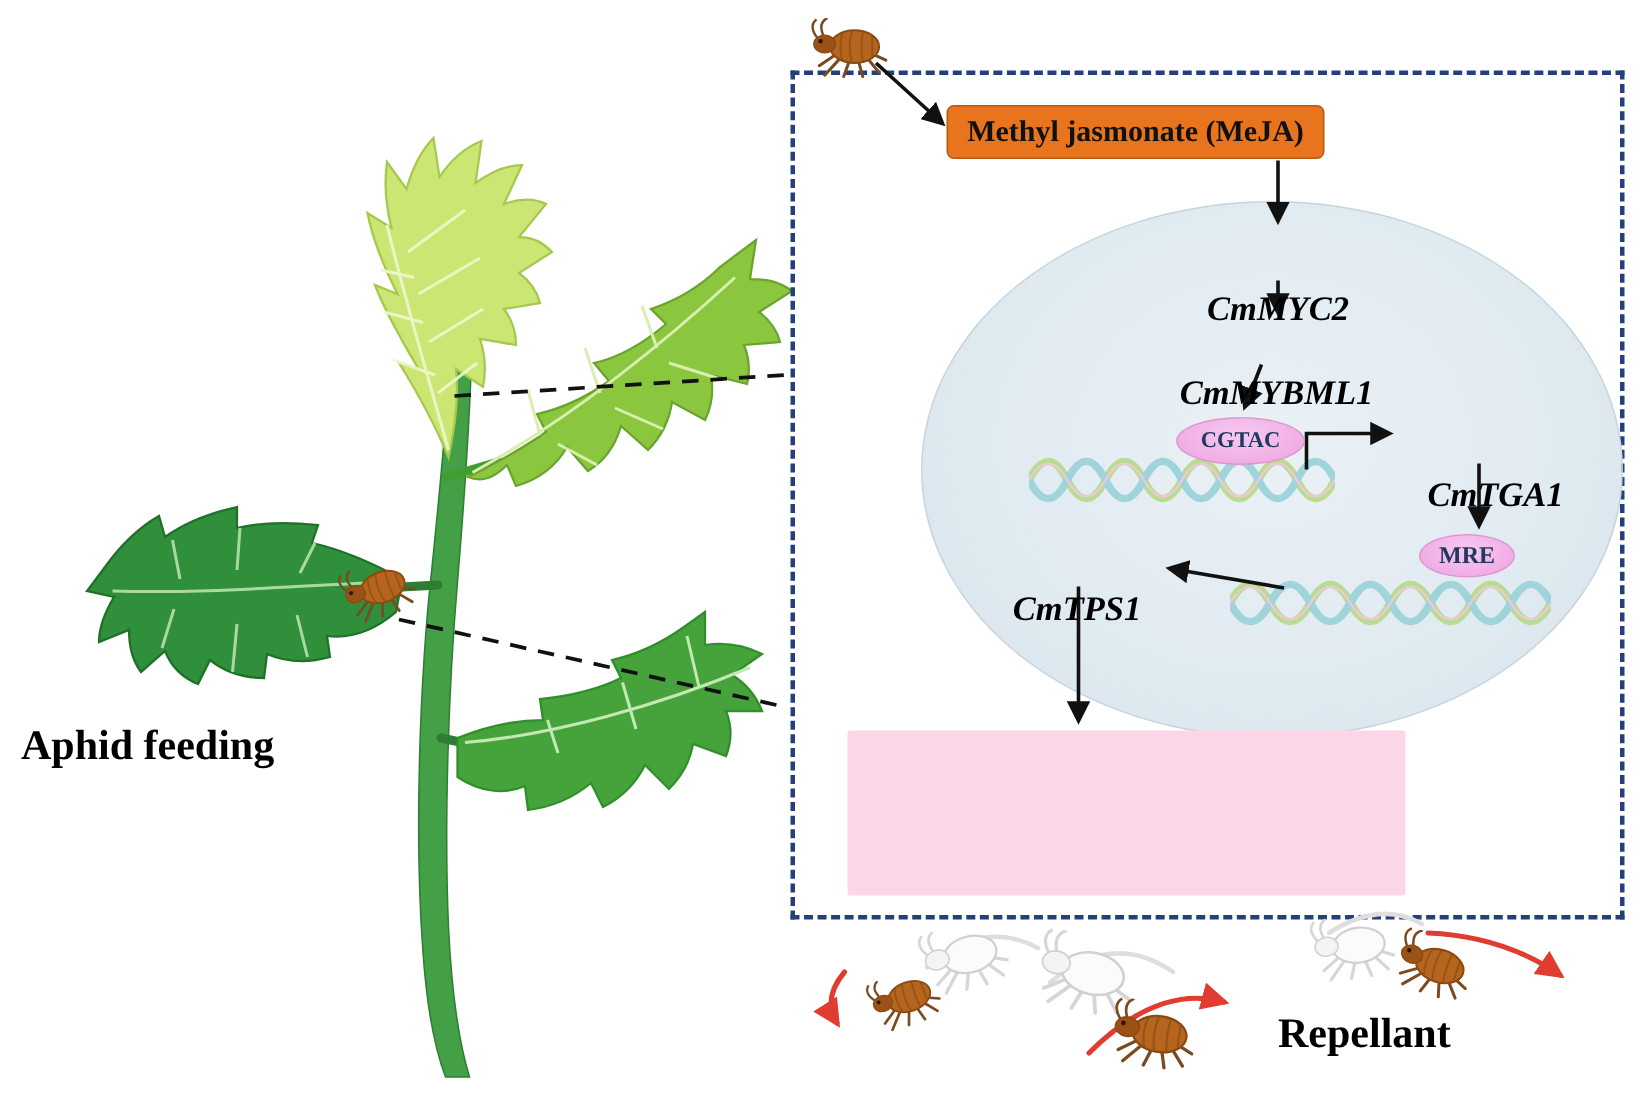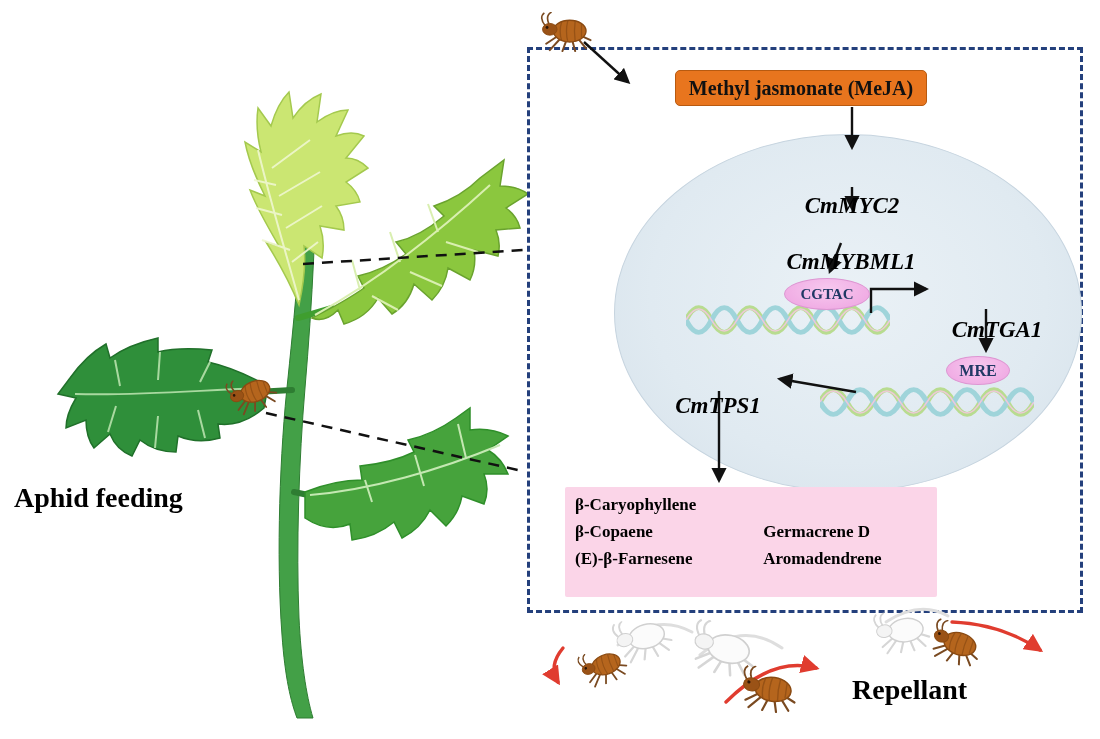--- a/index.html
+++ b/index.html
@@ -7,21 +7,21 @@
           font-family:"Liberation Serif", serif;color:#000;}
   .abs{position:absolute;}
   svg{display:block;}
 
   .dashed-box{border:3px dashed #24407c;background:transparent;}
   .cell{border-radius:50%;
         background:radial-gradient(ellipse at 50% 45%, #eaf1f6 0%, #e0eaf1 60%, #d5e1ea 100%);
         border:1px solid #c6d4df;}
   .meja-box{background:#e8751e;border:1px solid #b85a10;border-radius:5px;
             display:flex;align-items:center;justify-content:center;
-            font-weight:bold;font-size:20px;color:#111;margin-left:44px;}
+            font-weight:bold;font-size:20px;color:#111;}
   .gene{font-weight:bold;font-style:italic;font-size:23px;text-align:center;color:#000;margin-top:38px;}
   .node-ellipse{border-radius:50%;
         background:radial-gradient(ellipse at 50% 35%, #f7c9ef 0%, #f0ace4 75%, #e39bd8 100%);
         border:1px solid #dd96d2;color:#203864;font-weight:bold;
         display:flex;align-items:center;justify-content:center;}
   .sesq-box{background:#fbd5e8;border-radius:2px;padding:4px 10px 6px 10px;box-sizing:border-box;}
   .sesq-title{font-weight:bold;font-size:24px;text-align:center;line-height:1.15;}
   .sesq-grid{display:grid;grid-template-columns:1.15fr 1fr;row-gap:7px;margin-top:4px;}
   .sesq-item{font-weight:bold;font-size:17px;white-space:nowrap;}
   .big-label{font-weight:bold;font-size:28px;white-space:nowrap;}
@@ -154,28 +154,20 @@
 
   <div class="abs node-ellipse" style="left:784px;top:278px;width:84px;height:30px;font-size:15px;">CGTAC</div>
 
   <div class="abs gene" style="left:932px;top:279px;width:130px">CmTGA1</div>
 
   <div class="abs node-ellipse" style="left:946px;top:356px;width:62px;height:27px;font-size:16px;">MRE</div>
 
   <div class="abs gene" style="left:654px;top:355px;width:128px">CmTPS1</div>
 
   <div class="abs sesq-box" style="left:565px;top:487px;width:372px;height:110px;">
-    <div class="sesq-grid">
-      <div class="sesq-item">β-Caryophyllene</div>
-      <div class="sesq-item"></div>
-      <div class="sesq-item">β-Copaene</div>
-      <div class="sesq-item">Germacrene D</div>
-      <div class="sesq-item">(E)-β-Farnesene</div>
-      <div class="sesq-item">Aromadendrene</div>
-    </div>
   </div>
 
   <svg class="abs" style="left:538px;top:12px" width="58" height="40" viewBox="0 0 64 44">
     <use href="#sym-aphid"></use>
   </svg>
 
   <svg class="abs" style="left:612px;top:616px;transform:rotate(-15deg)" width="64" height="44" viewBox="0 0 64 44">
     <use href="#sym-aphid-ghost"></use>
   </svg>
   <svg class="abs" style="left:688px;top:624px;transform:rotate(12deg)" width="74" height="51" viewBox="0 0 64 44">

